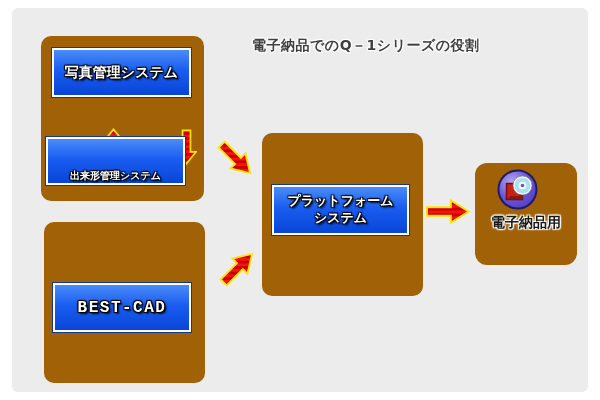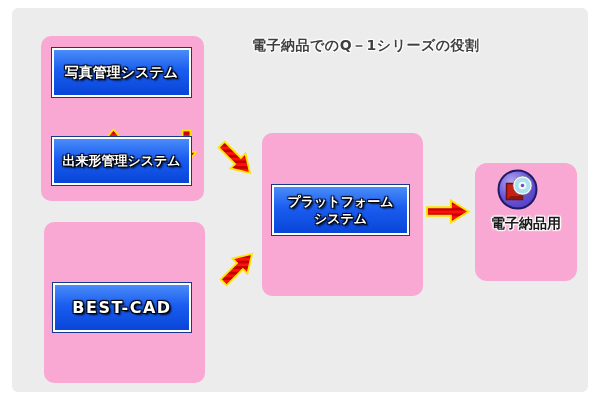--- a/index.html
+++ b/index.html
@@ -11,36 +11,36 @@
   .panel{
     position:absolute;left:12px;top:8px;width:576px;height:384px;
     background:#ececec;border-radius:6px;
   }
   .title{
     position:absolute;left:240px;top:29px;width:230px;
     font-size:14px;font-weight:bold;color:#3f3f3f;letter-spacing:.5px;
     text-shadow:-1px -1px 1px #fff,1px -1px 1px #fff,-1px 1px 1px #fff,1px 1px 1px #fff,0 0 3px #fff;
     white-space:nowrap;
   }
-  .ygroup{position:absolute;background:#f9a8d4;border-radius:10px;}
+  .ygroup{position:absolute;background:#a16207;border-radius:10px;font-family:Liberation Mono, monospace;}
   .g-photo{left:29px;top:28px;width:163px;height:165px;}
   .g-cad{left:32px;top:214px;width:161px;height:161px;}
   .g-platform{left:250px;top:125px;width:161px;height:163px;}
-  .g-cd{left:463px;top:155px;width:102px;height:118px;border-radius:12px;}
+  .g-cd{left:463px;top:155px;width:102px;height:102px;border-radius:12px;}
   .node{
     position:absolute;
     background:linear-gradient(180deg,#4a8cf8 0%,#1a5df0 45%,#0845d8 100%);
     border:2px solid #ffffff;box-shadow:0 0 0 1px #15388f;
     display:flex;align-items:center;justify-content:center;flex-direction:column;
     color:#ffffff;font-weight:bold;text-align:center;
     text-shadow:-1px -1px 1px #000,1px -1px 1px #000,-1px 1px 1px #000,1px 1px 1px #000,2px 2px 2px rgba(0,0,0,.85);
     box-sizing:border-box;
   }
   .n-photo{left:11px;top:12px;width:139px;height:49px;font-size:14px;}
-  .n-asbuilt{left:11px;top:101px;width:139px;height:48px;font-size:13px;}
+  .n-asbuilt{left:5px;top:101px;width:139px;height:48px;font-size:10px;justify-content:flex-end;}
   .n-cad{left:9px;top:61px;width:138px;height:49px;font-size:16px;letter-spacing:1.5px;}
   .n-platform{left:10px;top:52px;width:137px;height:50px;font-size:13px;line-height:17px;}
   .arrow{position:absolute;line-height:0;}
   .a-up{left:62px;top:91px;}
   .a-down{left:135px;top:92px;}
   .a-d1{left:202px;top:139px;transform:rotate(45deg);}
   .a-d2{left:204px;top:248px;transform:rotate(-45deg);}
   .a-right{left:414px;top:191px;}
   .link-label{
     position:absolute;left:88px;top:100px;width:46px;text-align:center;

